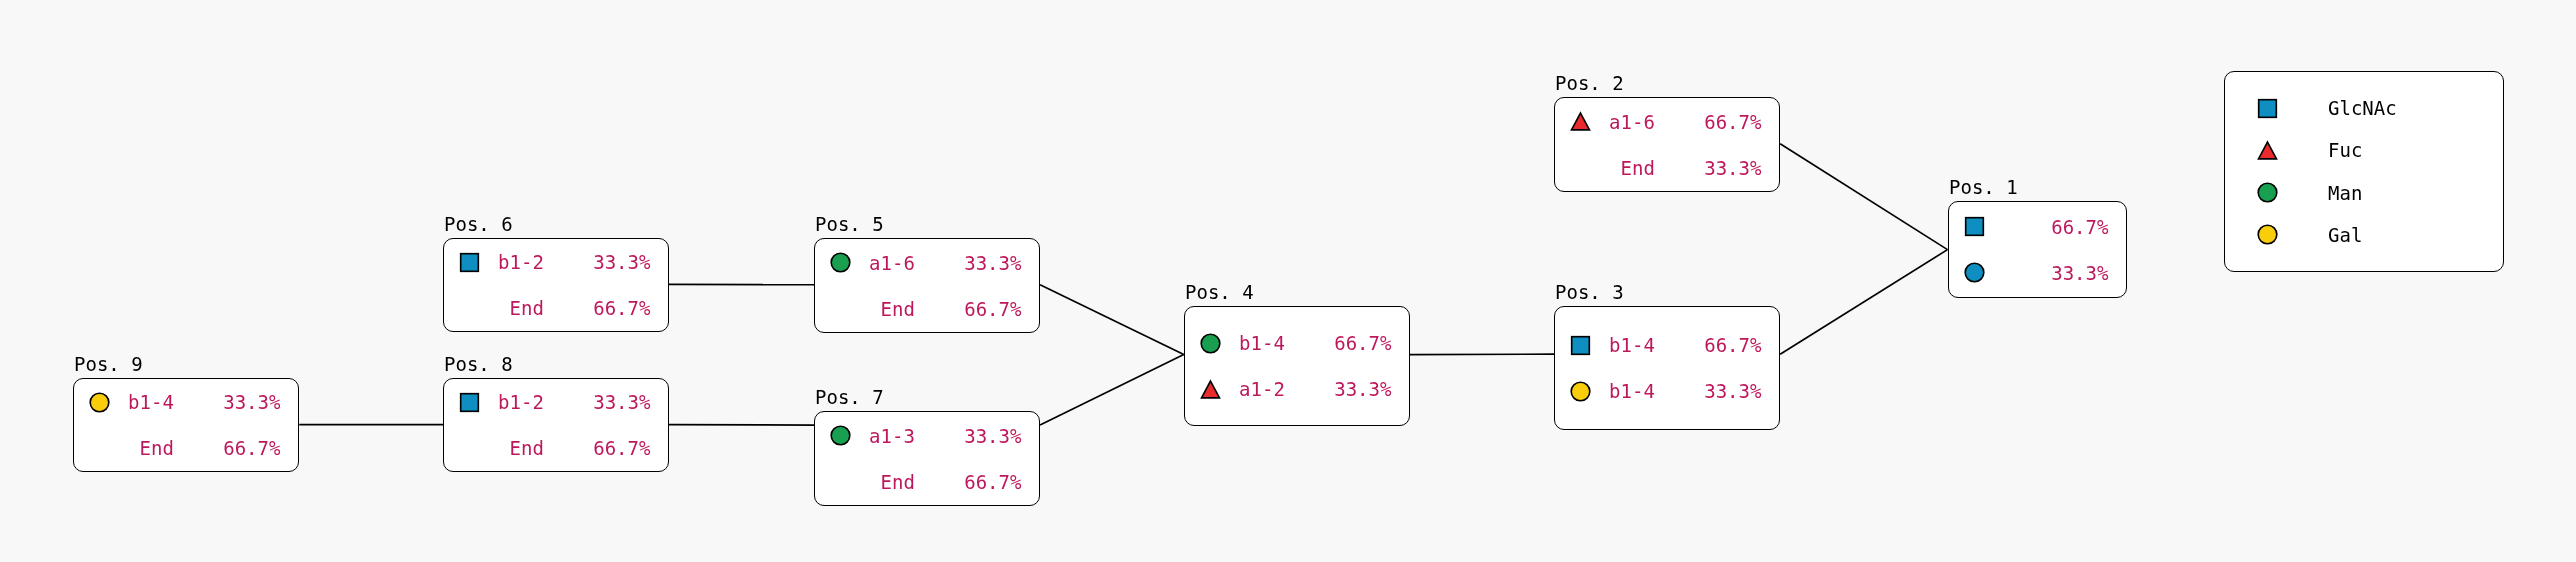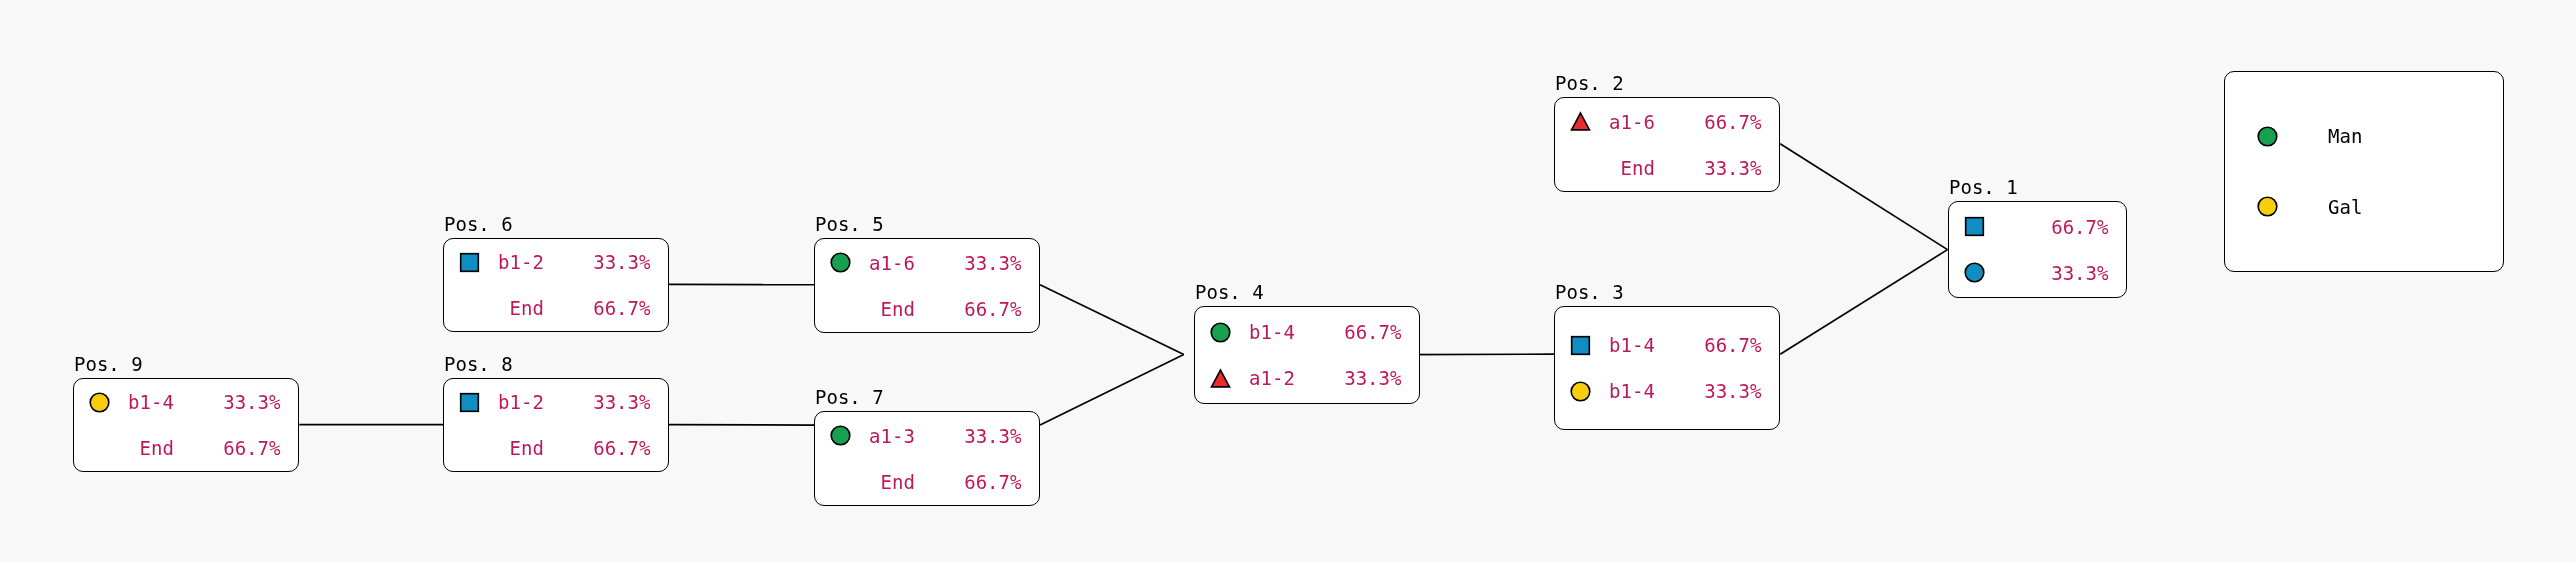--- a/index.html
+++ b/index.html
@@ -183,21 +183,21 @@
       <span class="linkage">a1-3</span>
       <span class="pct">33.3%</span>
     </div>
     <div class="row">
       <span class="icon"></span>
       <span class="linkage">End</span>
       <span class="pct">66.7%</span>
     </div>
   </div>
 
-  <div class="node" id="node-pos4" style="left:1184px; top:306px; width:226px; height:98px;margin-left:10px;">
+  <div class="node" id="node-pos4" style="left:1184px; top:306px; width:226px; height:120px;">
     <div class="node-title">Pos. 4</div>
     <div class="row">
       <span class="icon">
           <svg viewBox="0 0 24 24">
             <circle cx="12" cy="12" r="9.7" fill="#18a050" stroke="#000" stroke-width="1.7"></circle>
           </svg>
         </span>
       <span class="linkage">b1-4</span>
       <span class="pct">66.7%</span>
     </div>
@@ -271,20 +271,36 @@
         </span>
       <span class="linkage"></span>
       <span class="pct">33.3%</span>
     </div>
   </div>
 
   <div class="legend">
     <div class="legend-row">
       <span class="icon">
           <svg viewBox="0 0 24 24">
+            <rect x="2.8" y="2.8" width="18.4" height="18.4" fill="#0e8ec1" stroke="#000" stroke-width="1.7"></rect>
+          </svg>
+        </span>
+      <span>GlcNAc</span>
+    </div>
+    <div class="legend-row">
+      <span class="icon">
+          <svg viewBox="0 0 24 24">
+            <polygon points="12,3.2 21.4,20.8 2.6,20.8" fill="#e92b2e" stroke="#000" stroke-width="1.7"></polygon>
+          </svg>
+        </span>
+      <span>Fuc</span>
+    </div>
+    <div class="legend-row">
+      <span class="icon">
+          <svg viewBox="0 0 24 24">
             <circle cx="12" cy="12" r="9.7" fill="#18a050" stroke="#000" stroke-width="1.7"></circle>
           </svg>
         </span>
       <span>Man</span>
     </div>
     <div class="legend-row">
       <span class="icon">
           <svg viewBox="0 0 24 24">
             <circle cx="12" cy="12" r="9.7" fill="#f8ce0c" stroke="#000" stroke-width="1.7"></circle>
           </svg>

